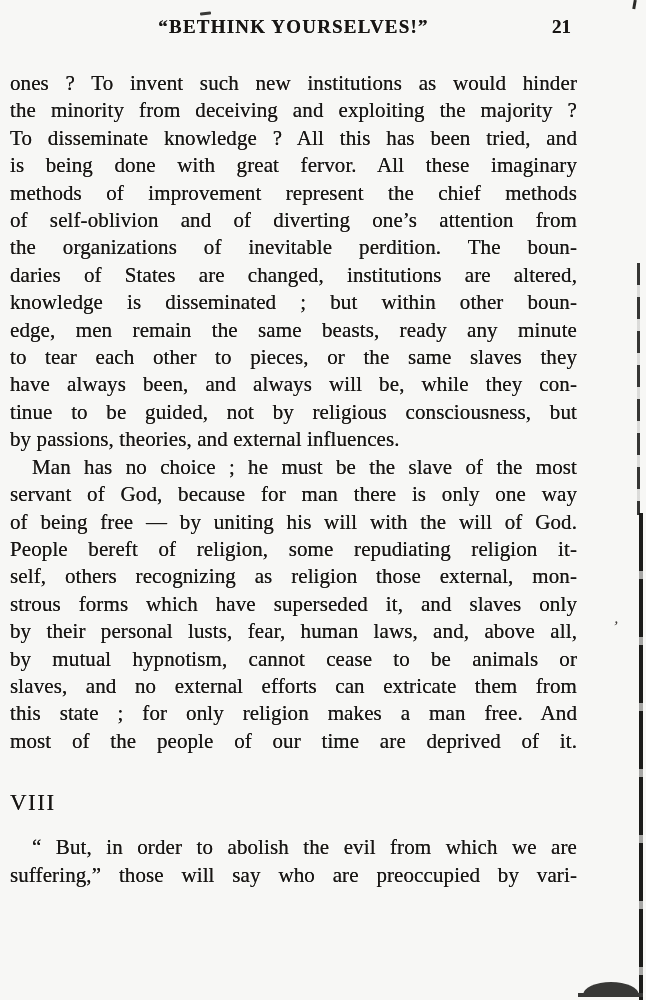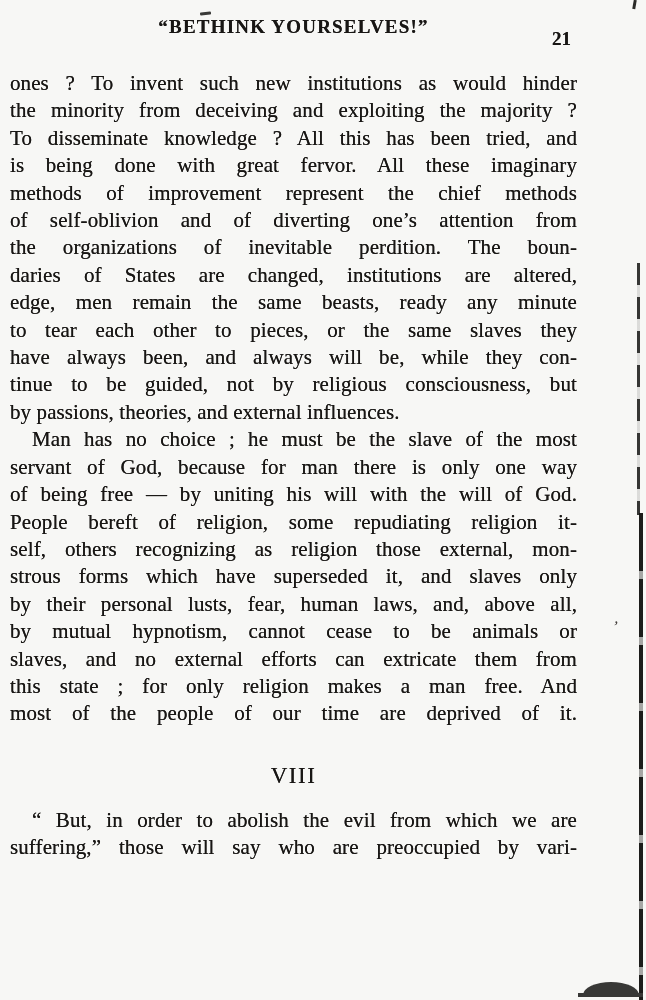--- a/index.html
+++ b/index.html
@@ -24,21 +24,21 @@
     letter-spacing: 1.2px;
     text-shadow: 0 0 0.6px rgba(24,22,20,0.8);
   }
   .running-head .title {
     display: block;
     text-align: center;
   }
   .running-head .pagenum {
     position: absolute;
     right: 6px;
-    top: 12px;
+    top: 0;
     letter-spacing: 0;
   }
   
   .textcol {
     position: absolute;
     left: 10px;
     top: 70px;
     width: 567px;
     font-size: 21px;
     line-height: 27.4px;
@@ -47,21 +47,20 @@
   }
   .line {
     text-align: justify;
     text-align-last: justify;
   }
   .line.lastline { text-align-last: left; }
   .line.indent { text-indent: 22px; }
   .section-heading {
     margin-top: 34px;
     margin-bottom: 17px;
-    text-align: center;
     font-size: 23px;
     letter-spacing: 1.5px;
     line-height: 28px;
   }
   
   .artifact { position: absolute; }
   .corner-tick {
     left: 633px; top: 0; width: 3px; height: 9px;
     background: #2a2a28; transform: rotate(10deg);
   }
@@ -108,20 +107,21 @@
 
     <div>
       <div class="line">ones ?  To invent such new institutions as would hinder</div>
       <div class="line">the minority from deceiving and exploiting the majority ?</div>
       <div class="line">To disseminate knowledge ?  All this has been tried, and</div>
       <div class="line">is being done with great fervor.  All these imaginary</div>
       <div class="line">methods of improvement represent the chief methods</div>
       <div class="line">of self-oblivion and of diverting one’s attention from</div>
       <div class="line">the organizations of inevitable perdition.  The boun-</div>
       <div class="line">daries of States are changed, institutions are altered,</div>
+      <div class="line">knowledge is disseminated ; but within other boun-</div>
       <div class="line">edge, men remain the same beasts, ready any minute</div>
       <div class="line">to tear each other to pieces, or the same slaves they</div>
       <div class="line">have always been, and always will be, while they con-</div>
       <div class="line">tinue to be guided, not by religious consciousness, but</div>
       <div class="line lastline">by passions, theories, and external influences.</div>
     </div>
 
     <div>
       <div class="line indent">Man has no choice ; he must be the slave of the most</div>
       <div class="line">servant of God, because for man there is only one way</div>

